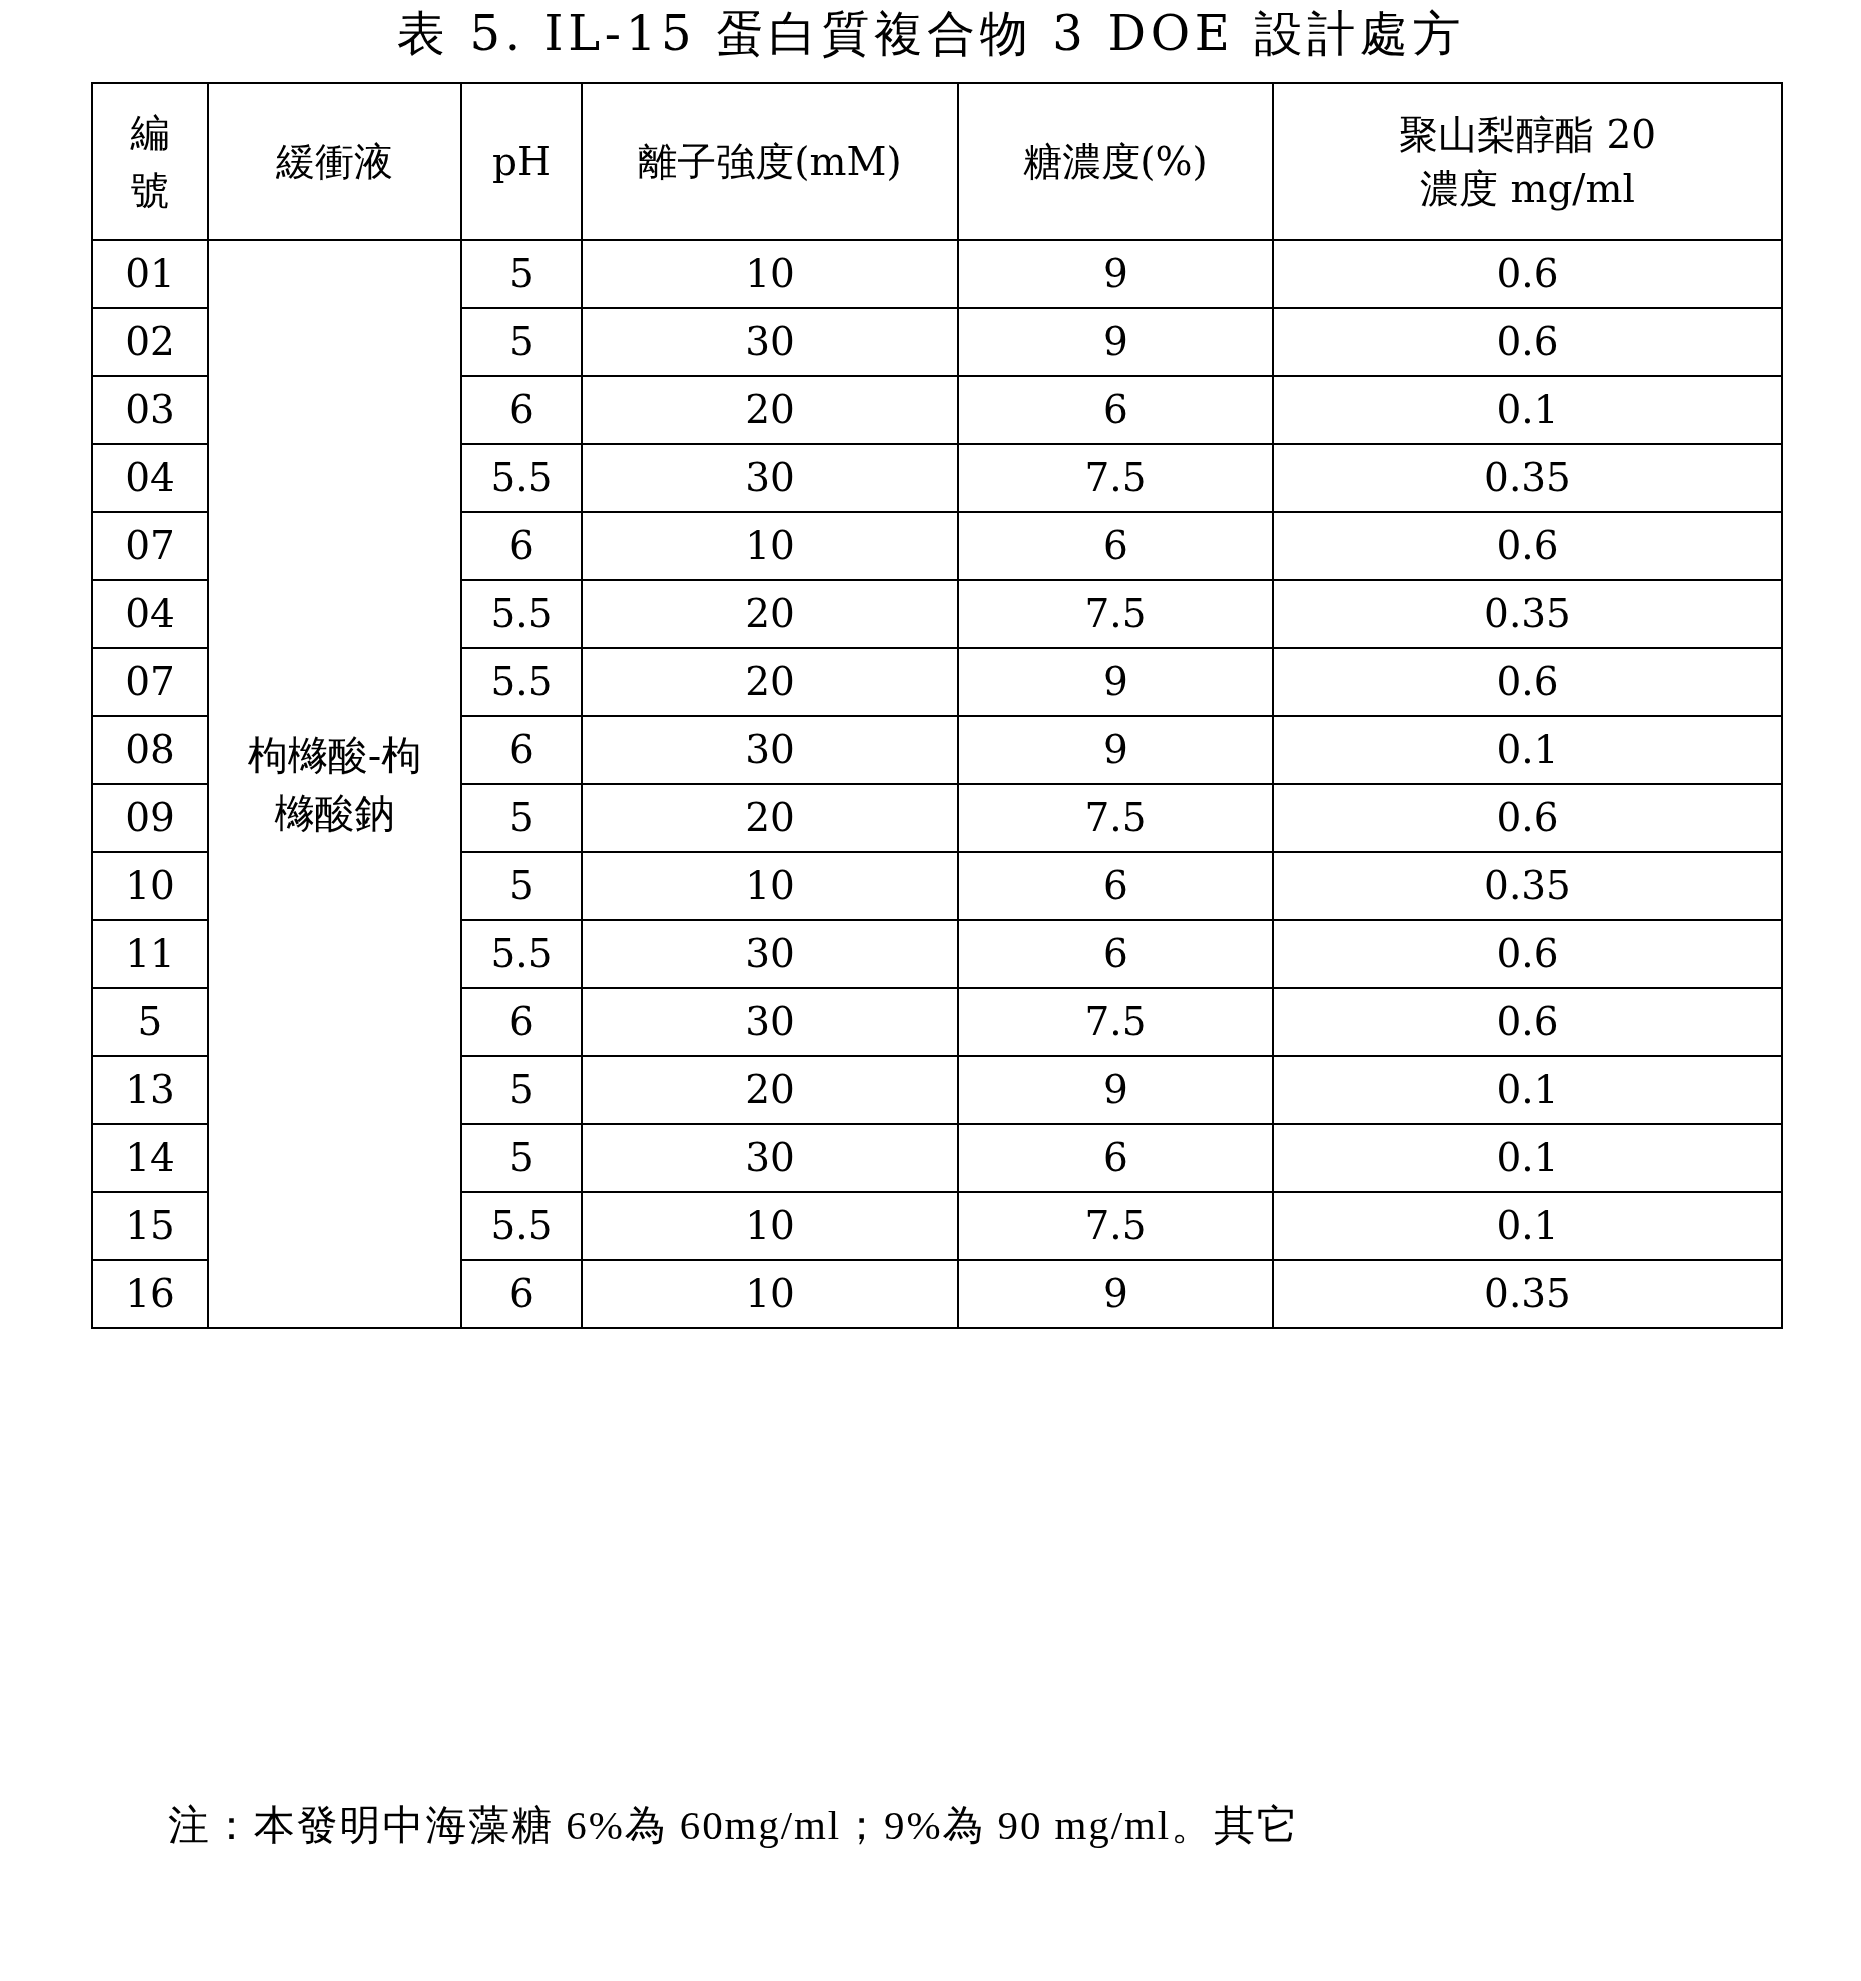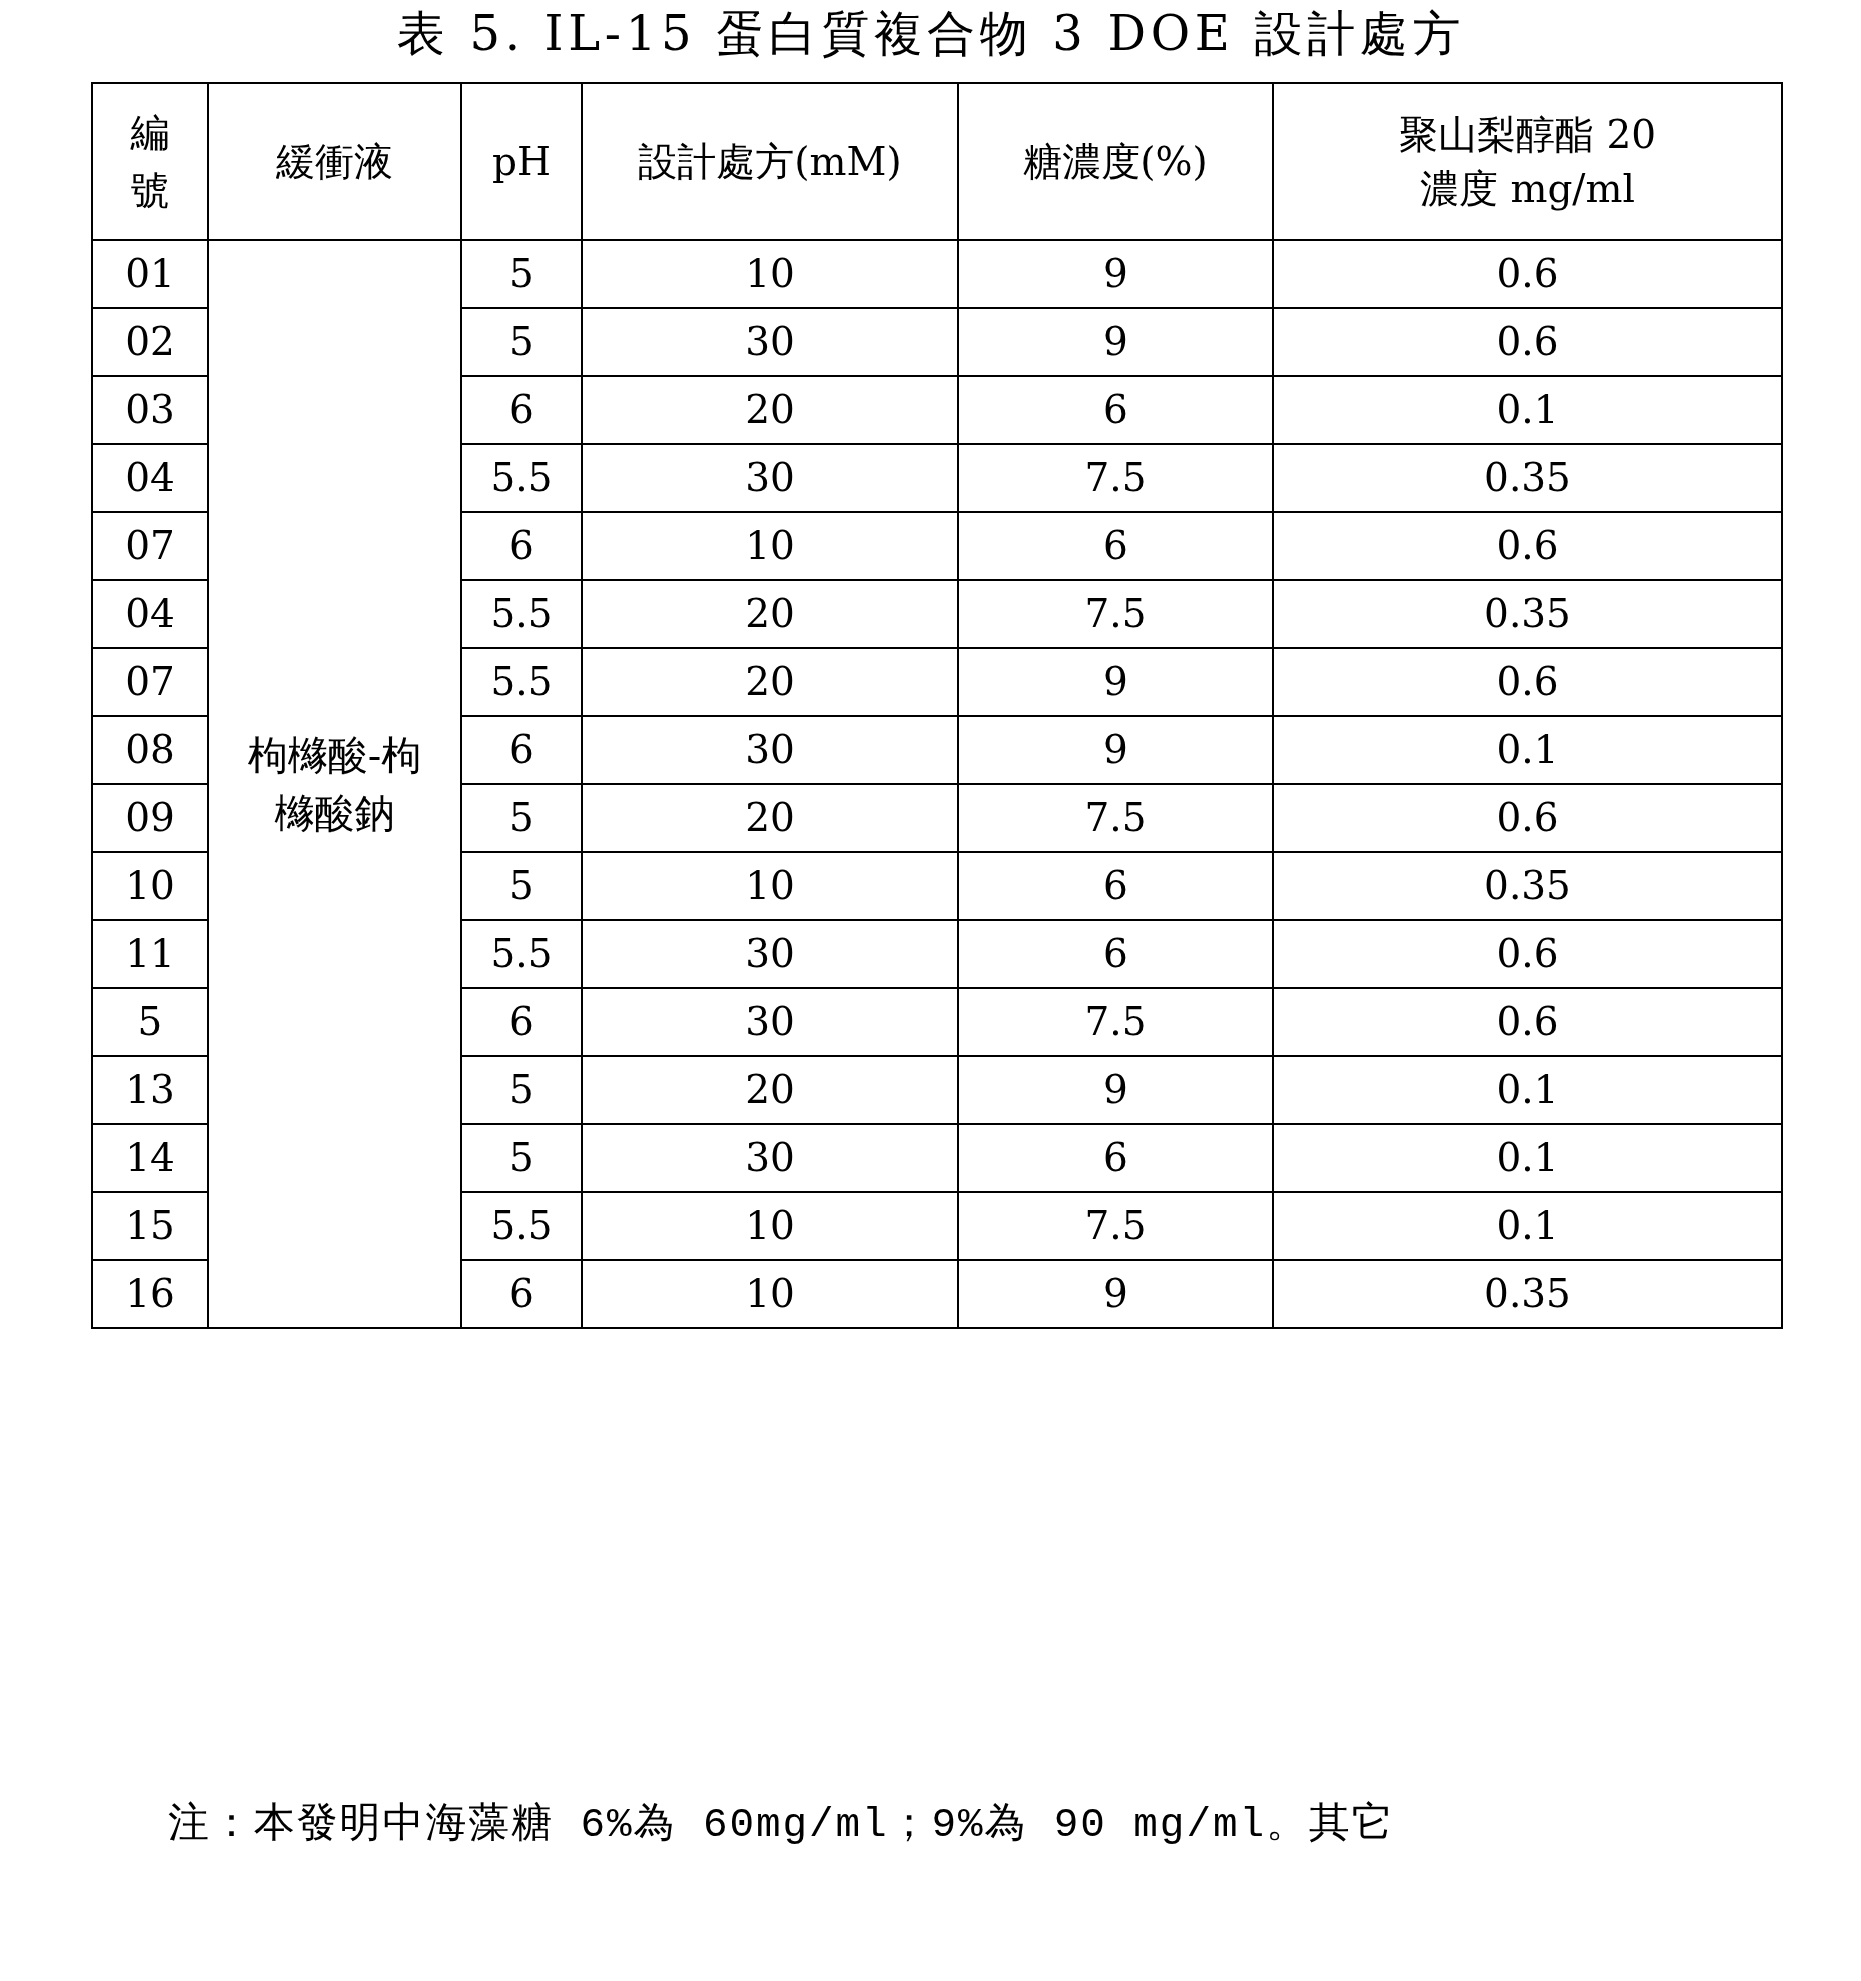--- a/index.html
+++ b/index.html
@@ -95,21 +95,21 @@
   
   .footnote {
     position: absolute;
     left: 58px;
     top: 1782px;
     width: 1753px;
     font-size: 41px;
     line-height: 86px;
     letter-spacing: 1.9px;
     text-align: justify;
-    font-family: Liberation Mono, monospace;
+    font-family: Liberation Serif, serif;
   }
   .footnote .fn-first { margin-left: 110px; }
   .footnote .fn-line2 { display: block; }
 </style>
 </head>
 <body>
 
 <div class="page">
 
   <div class="table-title">表 5. IL-15 蛋白質複合物 3 DOE 設計處方</div>
@@ -124,21 +124,21 @@
       <col class="col-ps20">
     </colgroup>
     <thead>
       <tr>
         <th class="hdr-no">
           <span class="hdr-line">編</span>
           <span class="hdr-line">號</span>
         </th>
         <th>緩衝液</th>
         <th>pH</th>
-        <th>設計處方(mM)</th>
+        <th>離子強度(mM)</th>
         <th>糖濃度(%)</th>
         <th class="hdr-ps20">
           <span class="hdr-line">聚山梨醇酯 20</span>
           <span class="hdr-line">濃度 mg/ml</span>
         </th>
       </tr>
     </thead>
     <tbody id="table-body">
         <tr>
           <td>01</td>

